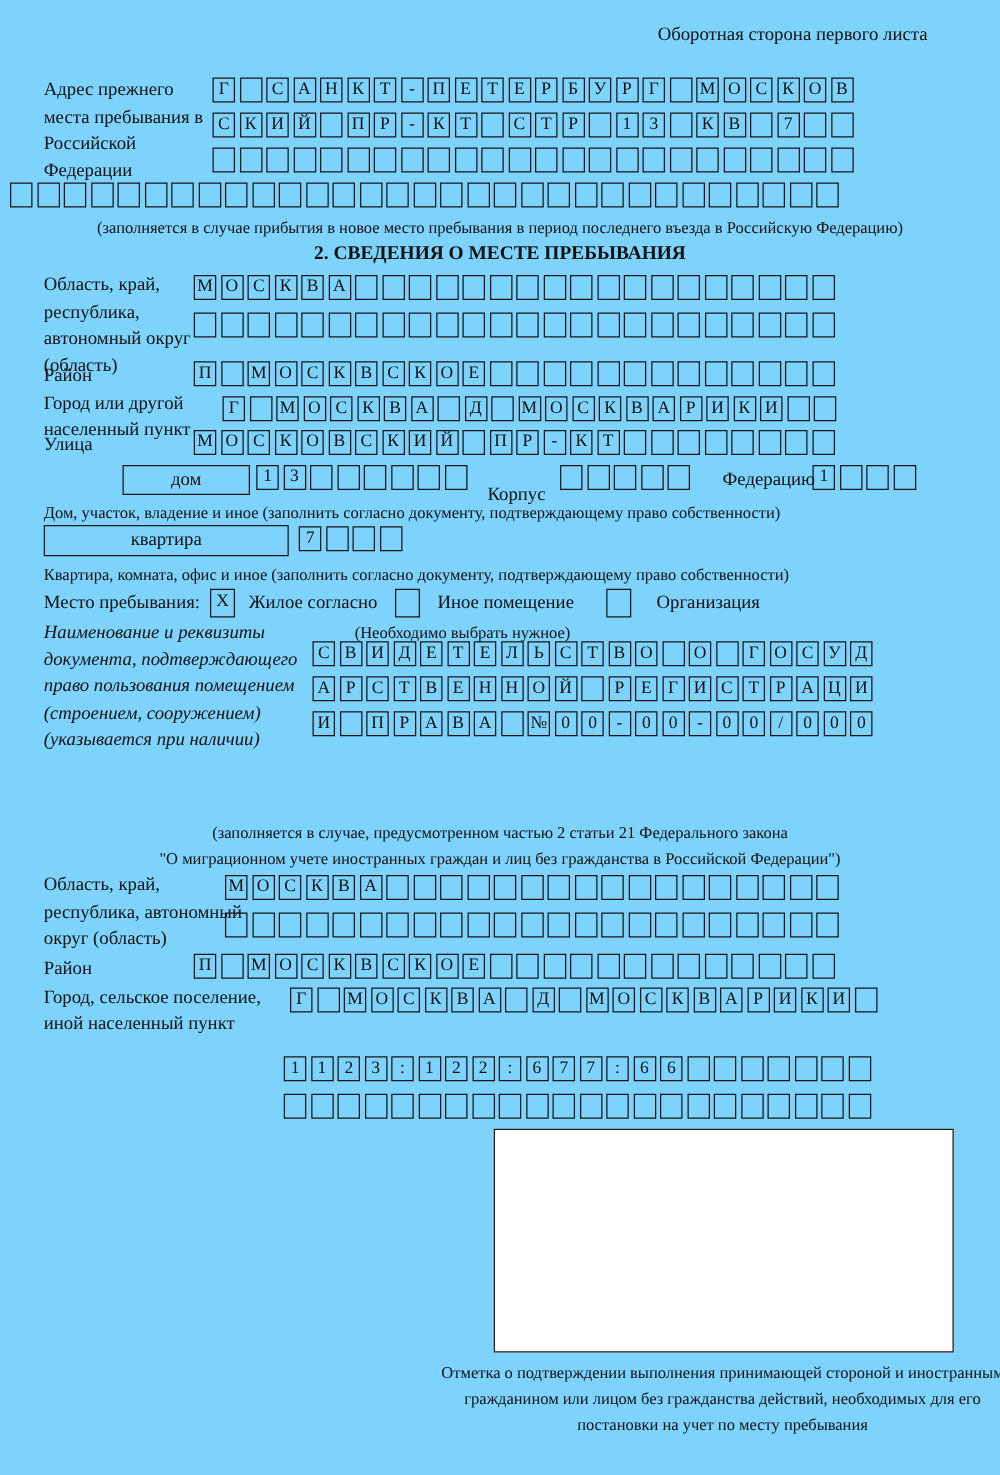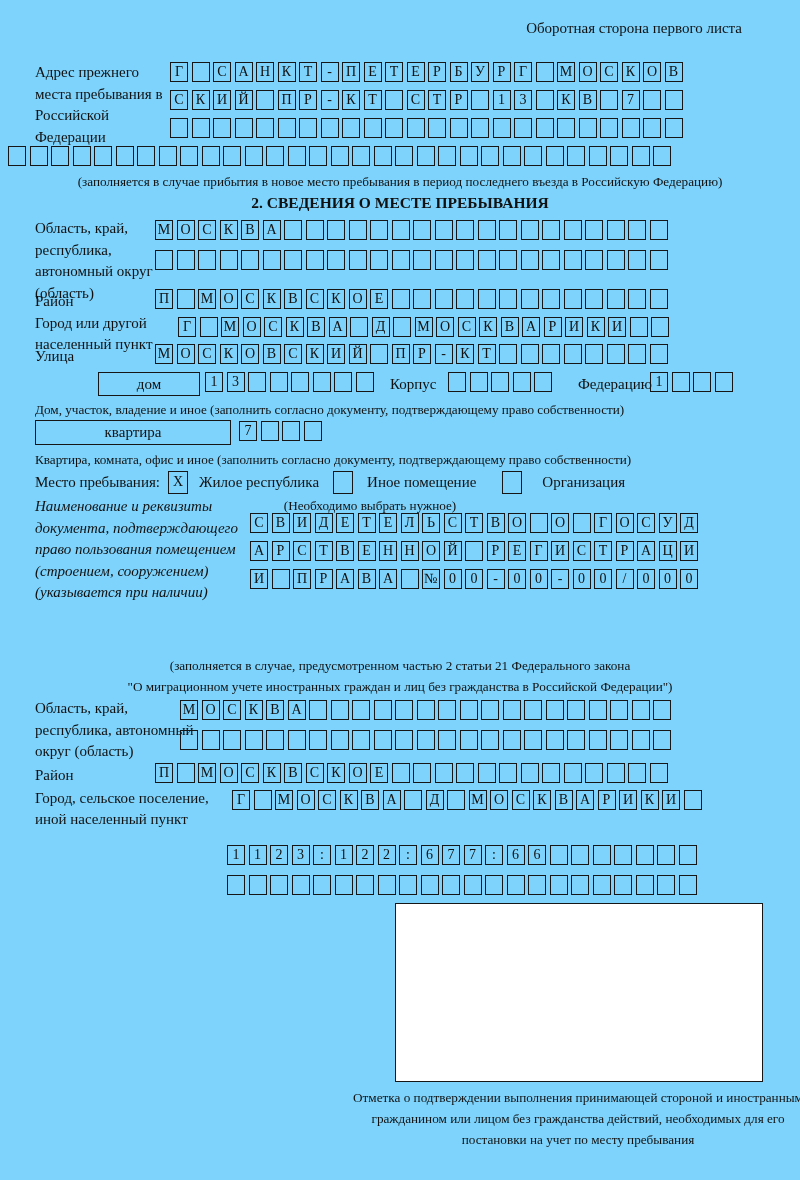--- a/index.html
+++ b/index.html
@@ -288,21 +288,21 @@
   <div class="cellrow" style="left:205px; top:372px;">
       <span class="cell">1</span>
       <span class="cell">3</span>
       <span class="cell"></span>
       <span class="cell"></span>
       <span class="cell"></span>
       <span class="cell"></span>
       <span class="cell"></span>
       <span class="cell"></span>
     </div>
-  <div class="lbl" style="left:390px; top:374px;">Корпус</div>
+  <div class="lbl" style="left:390px; top:386px;">Корпус</div>
   <div class="cellrow" style="left:448px; top:372px;">
       <span class="cell"></span>
       <span class="cell"></span>
       <span class="cell"></span>
       <span class="cell"></span>
       <span class="cell"></span>
     </div>
   <div class="lbl" style="left:578px; top:374px;">Федерацию</div>
   <div class="cellrow" style="left:650px; top:372px;">
       <span class="cell">1</span>
@@ -319,21 +319,21 @@
       <span class="cell"></span>
       <span class="cell"></span>
       <span class="cell"></span>
     </div>
 
   <div class="cap" style="left:35px; top:450px; width:720px;">Квартира, комната, офис и иное (заполнить согласно документу, подтверждающему право собственности)</div>
 
   <div class="hrow" style="left:35px; top:470px; height:24px;">
     <span class="inlinelbl">Место пребывания:</span>
     <span class="checkbox" style="margin-left:8px;">X</span>
-    <span class="inlinelbl" style="margin-left:11px;">Жилое республика</span>
+    <span class="inlinelbl" style="margin-left:11px;">Жилое согласно</span>
     <span class="checkbox" style="margin-left:14px;"></span>
     <span class="inlinelbl" style="margin-left:14px;">Иное помещение</span>
     <span class="checkbox" style="margin-left:26px;"></span>
     <span class="inlinelbl" style="margin-left:20px;">Организация</span>
   </div>
   <div class="cap center-cap" style="left:180px; top:496px; width:380px;">(Необходимо выбрать нужное)</div>
 
   <div class="lbl" style="left:35px; top:496px; width:215px;font-style:italic;">Наименование и реквизиты документа, подтверждающего право пользования помещением (строением, сооружением) (указывается при наличии)</div>
   <div class="cellrow" style="left:250px; top:513px;">
       <span class="cell">С</span>

